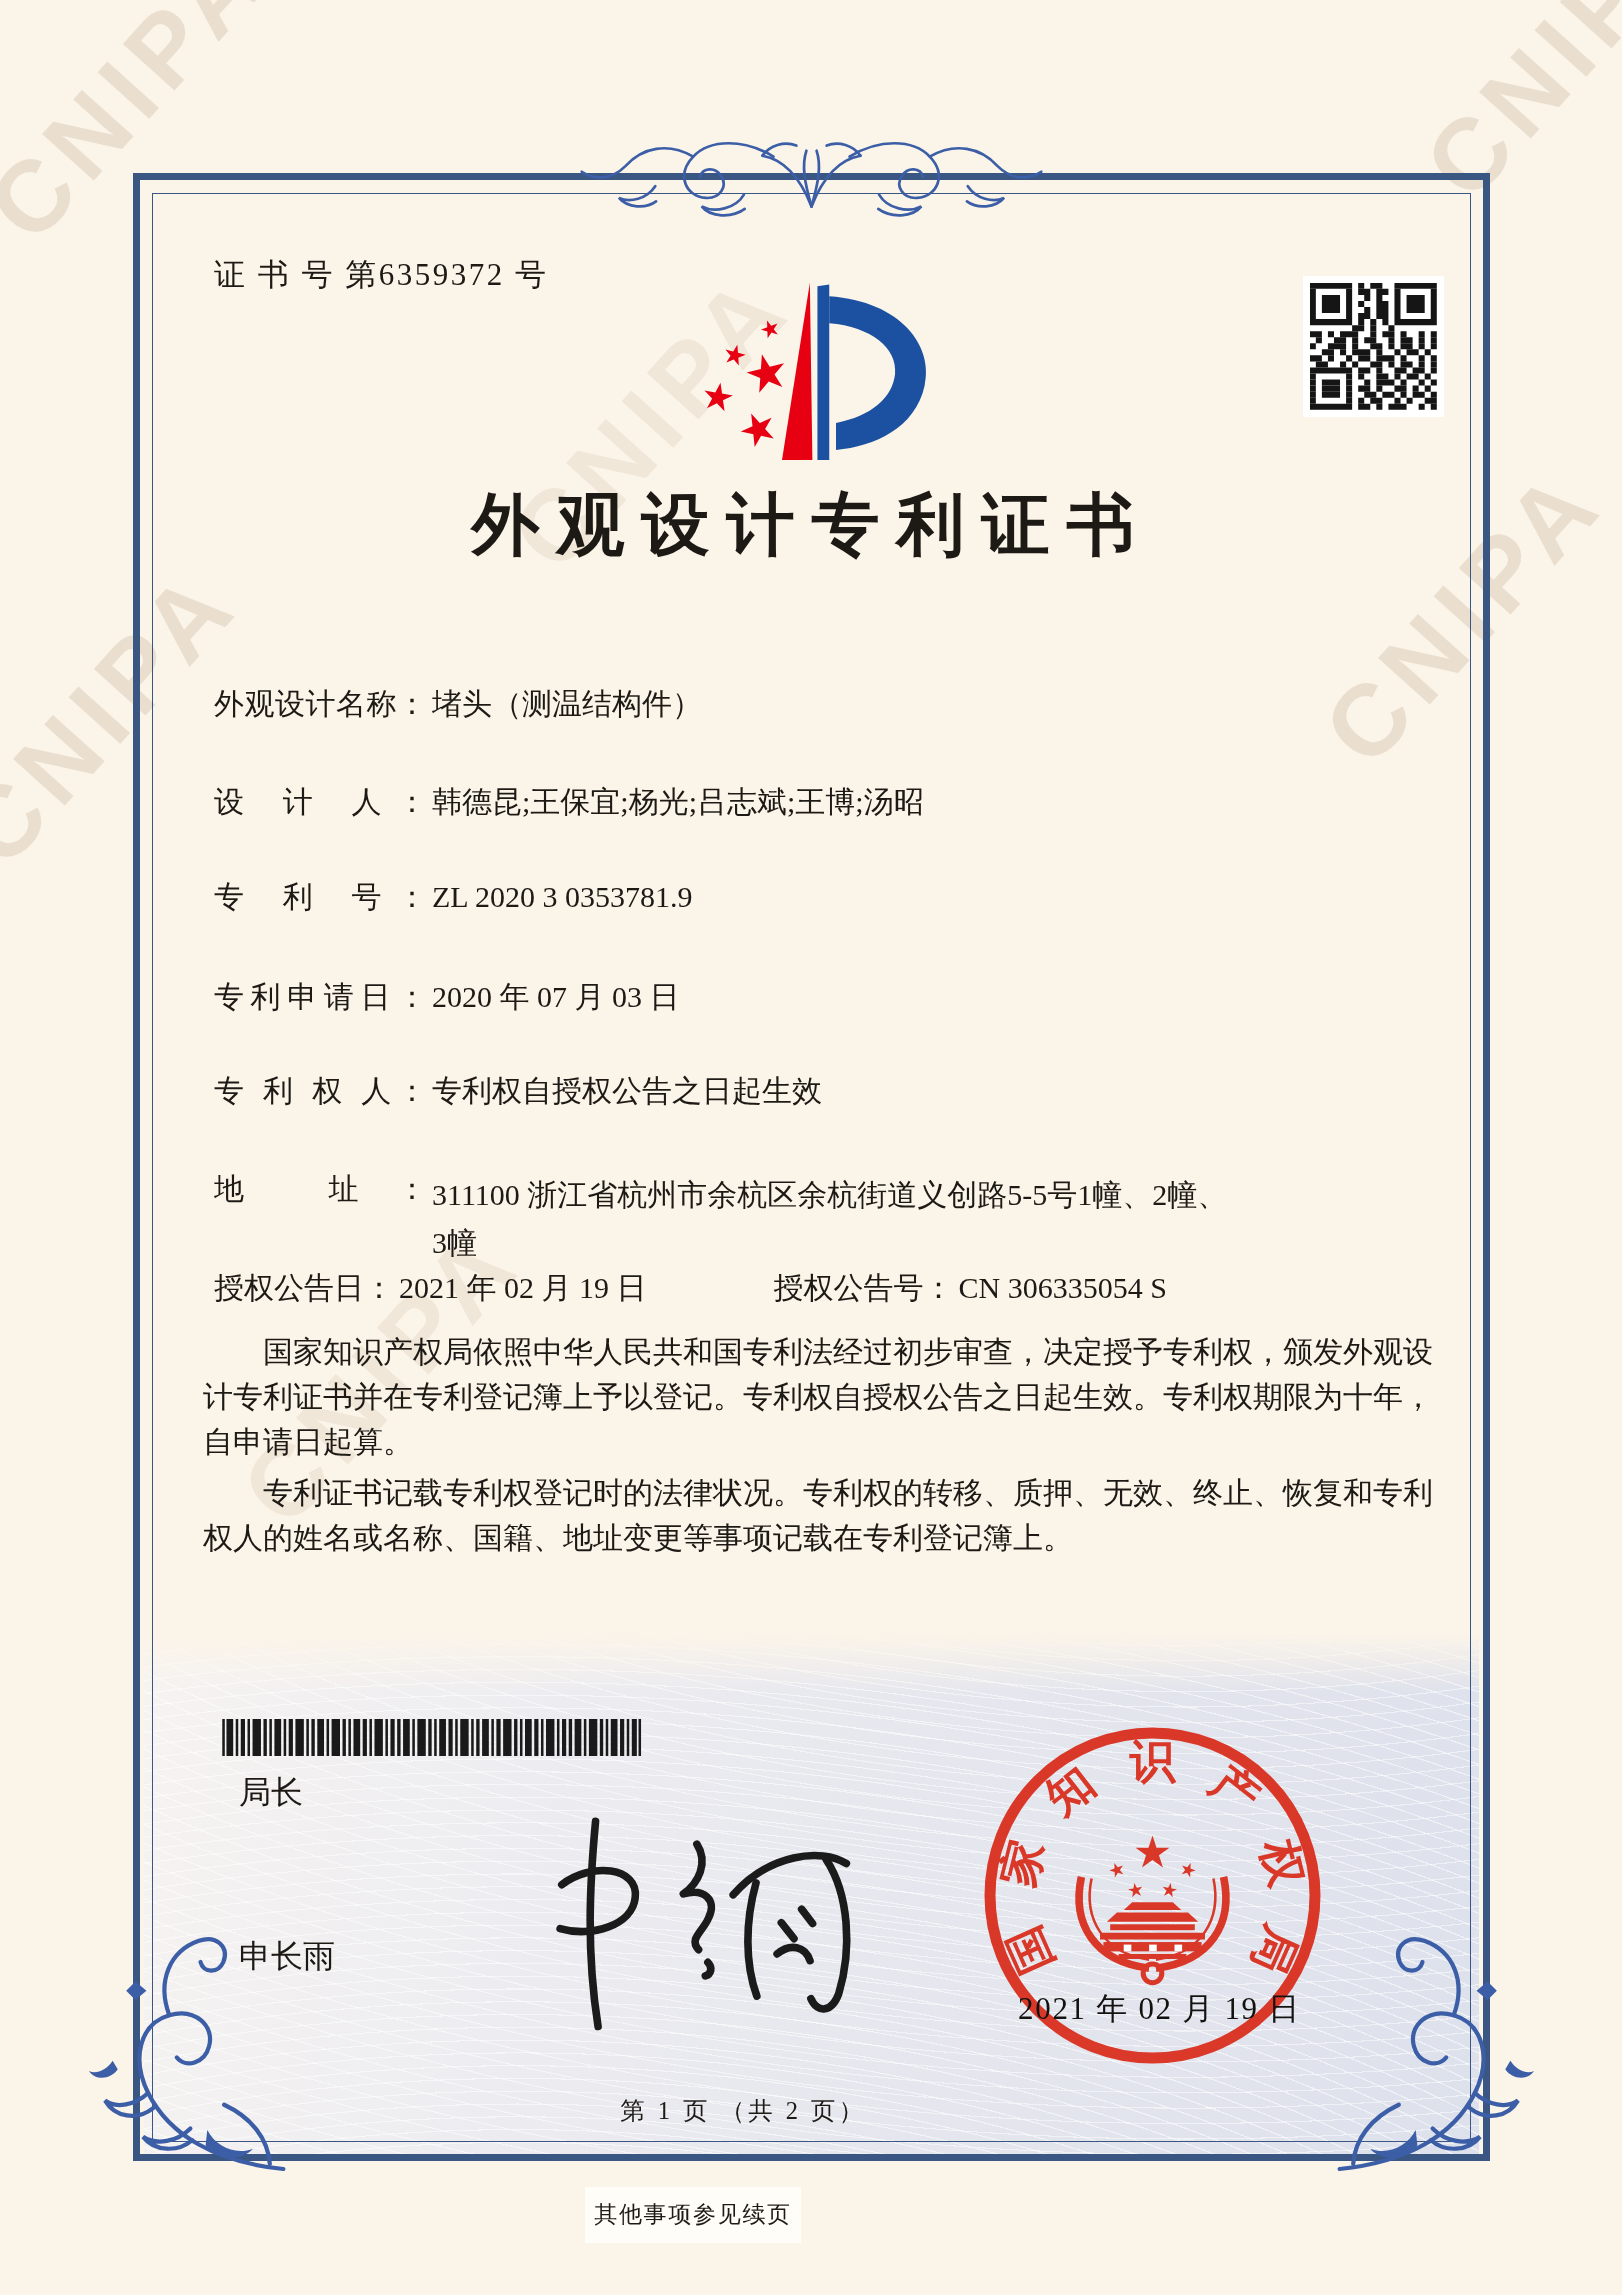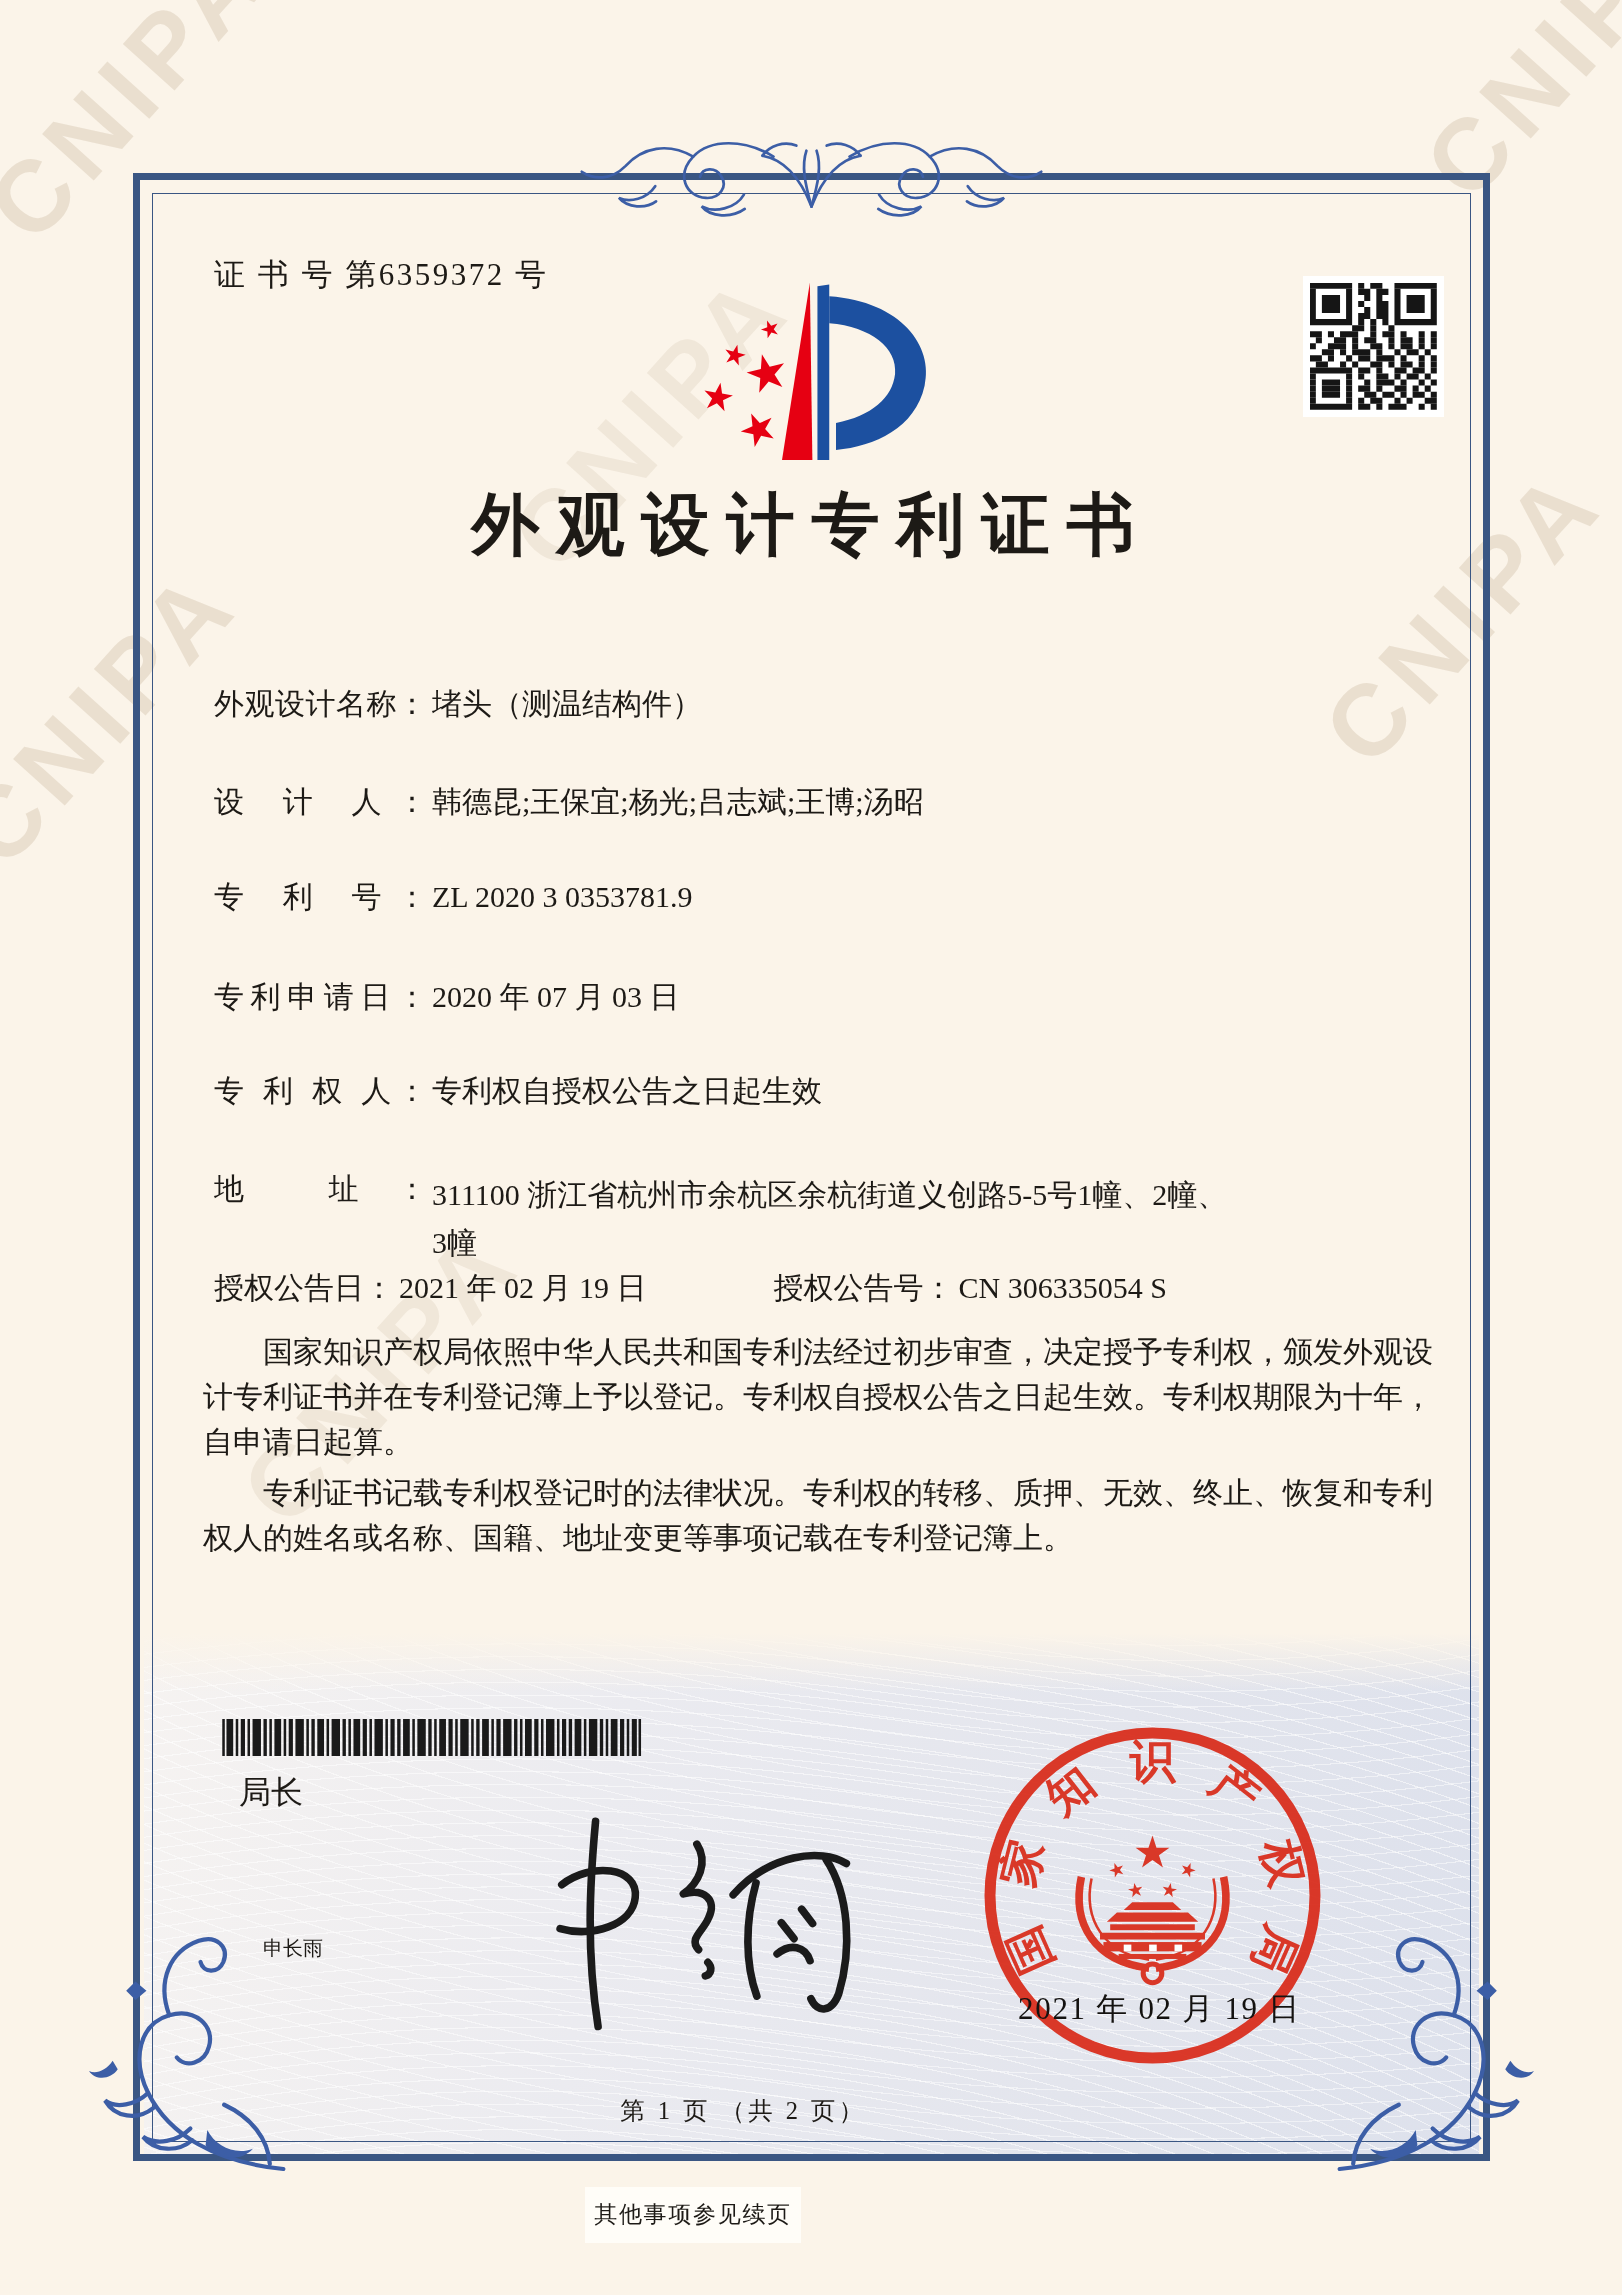--- a/index.html
+++ b/index.html
@@ -30,21 +30,21 @@
   .frow{position:absolute;left:214px;font-size:30px;line-height:1.2;font-family:Liberation Serif, serif;}
   .flabel{display:inline-block;width:213px;text-align:justify;text-align-last:justify;vertical-align:top;}
   .flabel.nj{width:auto;text-align:left;text-align-last:auto;}
   .fvalue{display:inline-block;vertical-align:top;margin-left:5px;}
   .fvalue.addr{width:803px;line-height:48px;}
   .grant2{margin-left:127px;}
   .paras{position:absolute;left:203px;top:1329px;width:1230px;font-family:Liberation Serif, serif;}
   .paras p{margin:0;font-size:30px;line-height:45px;text-align:justify;text-indent:2em;}
   .paras p+p{margin-top:6px;}
   .sig-title{position:absolute;left:239px;top:1771px;font-size:32px;z-index:3;}
-  .sig-name{position:absolute;left:239px;top:1935px;font-size:20px;z-index:3;margin-left:24px;}
+  .sig-name{position:absolute;left:239px;top:1935px;font-size:32px;z-index:3;}
   .signature-svg{position:absolute;left:490px;top:1783px;z-index:3;}
   .barcode{position:absolute;left:221px;top:1719px;z-index:2;}
   .qr{position:absolute;left:1303px;top:276px;z-index:2;background:#fff;padding:6.8px;}
   .logo{position:absolute;left:701px;top:249px;z-index:2;}
   .seal{position:absolute;left:979px;top:1722px;z-index:4;}
   .seal-date{position:absolute;left:1018px;top:1988px;font-size:31px;letter-spacing:1.7px;
       color:#141210;z-index:5;}
   .pagefoot{position:absolute;left:473px;width:541px;top:2094px;text-align:center;
       font-size:24.5px;letter-spacing:3.4px;z-index:3;}
   .note{position:absolute;left:585px;top:2187px;width:216px;height:56px;background:#fffdf8;

